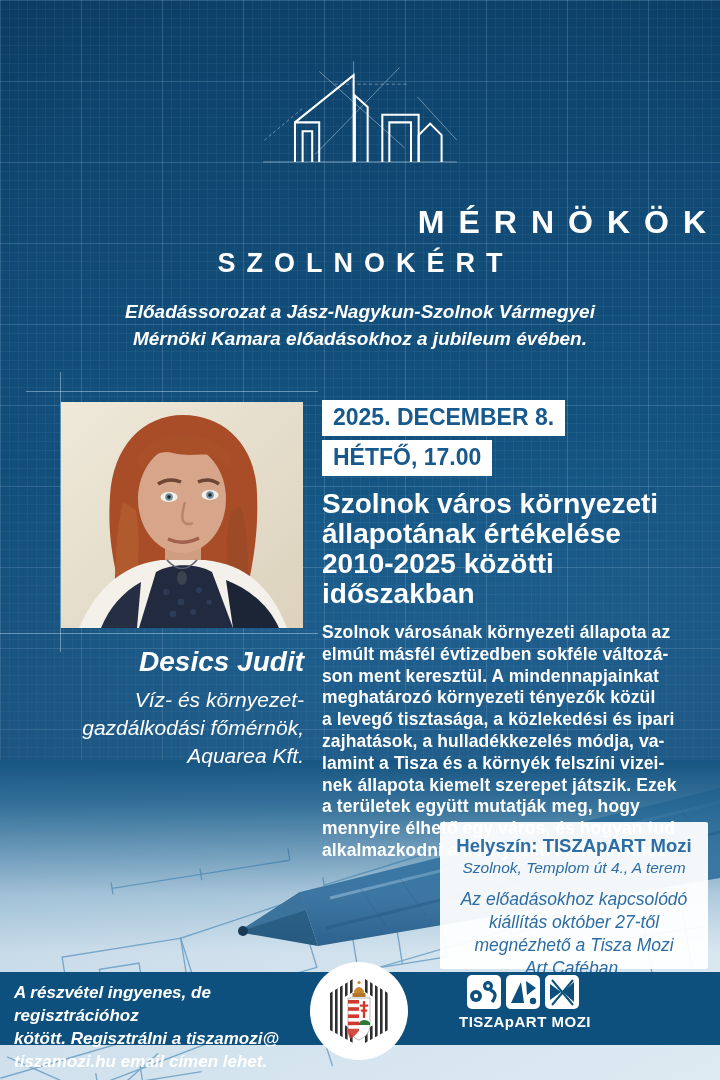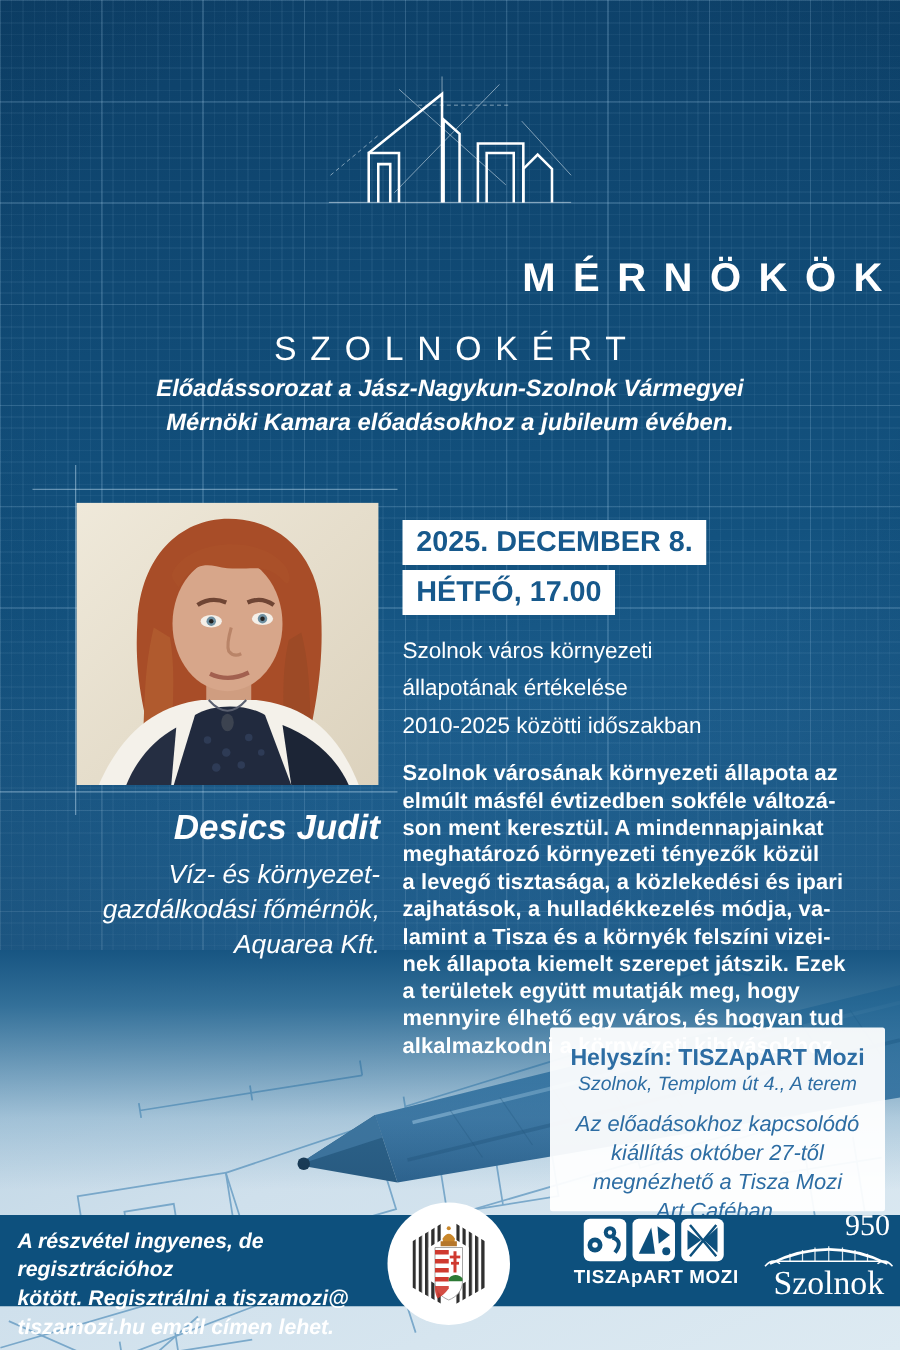--- a/index.html
+++ b/index.html
@@ -19,42 +19,42 @@
 
   
   .bottom-photo { position:absolute; left:0; top:760px; width:720px; height:320px; z-index:2; }
   .bottom-fade { position:absolute; inset:0;
     background: linear-gradient(to bottom, rgba(23,85,130,1) 0%, rgba(28,95,140,.85) 14%, rgba(60,125,168,.25) 42%, rgba(60,125,168,0) 60%); }
 
   
   .logo-icon { position:absolute; left:258px; top:32px; width:204px; height:168px; z-index:3; }
   .logo-title { position:absolute; left:0; top:204px; width:720px; text-align:right; z-index:3;
     font-size:32px; font-weight:bold; letter-spacing:14px; text-indent:14px; color:#fff; }
-  .logo-sub { position:absolute; left:0; top:264px; width:720px; text-align:center; z-index:3;
-    font-size:27px; font-weight:normal; letter-spacing:11px; text-indent:11px; color:#fff; }
+  .logo-sub { position:absolute; left:0; top:248px; width:720px; text-align:center; z-index:3;
+    font-size:27px; font-weight:bold; letter-spacing:11px; text-indent:11px; color:#fff; }
   .series-subtitle { position:absolute; left:0; top:298px; width:720px; text-align:center; z-index:3;
     font-size:19px; line-height:27px; font-weight:bold; font-style:italic; white-space:pre-line; }
 
   
   .cl { position:absolute; background:rgba(205,230,248,.45); z-index:3; }
   .cl-h1 { left:26px; top:391px; width:292px; height:1px; }
   .cl-h2 { left:0px;  top:633px; width:318px; height:1px; }
   .cl-v1 { left:60px; top:372px; width:1px;  height:280px; }
 
   .speaker-photo { position:absolute; left:61px; top:402px; width:242px; height:226px; z-index:3; overflow:hidden; }
 
   .speaker-block { position:absolute; left:8px; top:646px; width:296px; z-index:3; text-align:right; }
   .speaker-name { font-size:28px; font-weight:bold; font-style:italic; margin-bottom:8px; }
   .speaker-role { font-size:21px; font-style:italic; line-height:28px; white-space:pre-line; }
 
   
-  .info-col { position:absolute; left:322px; top:416px; width:388px; z-index:3; }
+  .info-col { position:absolute; left:322px; top:400px; width:388px; z-index:3; }
   .date-badge { display:inline-block; background:#fff; color:#17598c; font-weight:bold;
     font-size:23px; padding:4px 11px 5px 11px; margin-bottom:4px; }
-  .event-title { margin-top:9px; font-size:18px; line-height:30px; font-weight:normal; white-space:pre-line; }
+  .event-title { margin-top:9px; font-size:28px; line-height:30px; font-weight:bold; white-space:pre-line; }
   .event-desc { margin-top:13px; font-size:17.5px; line-height:21.8px; font-weight:bold; white-space:pre; letter-spacing:.1px; }
 
   
   .venue-box { position:absolute; left:440px; top:822px; width:268px; height:147px; z-index:4;
     background:rgba(255,255,255,.94); border-radius:2px; text-align:center; padding-top:13px; color:#2d6da3; }
   .venue-label { font-size:18.5px; font-weight:bold; }
   .venue-address { font-size:15.5px; font-style:italic; margin-top:2px; }
   .venue-note { font-size:17.5px; font-style:italic; line-height:23px; margin-top:11px; white-space:pre-line; }
 
   
@@ -302,26 +302,14 @@
         <svg width="34" height="34" viewBox="0 0 34 34" fill="#0d507d">
           <polygon points="5,9 16,17 5,25"></polygon>
           <polygon points="29,7 18,17 29,27"></polygon>
           <path d="M7,5 L28,30 M28,5 L7,30" stroke="#0d507d" stroke-width="2" fill="none"></path>
         </svg>
       </div>
     </div>
     <div class="tp-label">TISZApART MOZI</div>
   </div>
 
-  <div class="szolnok-logo">
-    <div class="sz-950">950</div>
-    <svg class="sz-bridge" width="106" height="26" viewBox="0 0 106 26">
-      <path d="M6,23 Q53,0 100,23" stroke="#fff" stroke-width="2" fill="none"></path>
-      <path d="M10,21 H96" stroke="#fff" stroke-width="1.2" fill="none"></path>
-      <g stroke="#fff" stroke-width="1" opacity=".85">
-        <path d="M22,21 v-6 M32,21 v-9 M42,21 v-11 M53,21 v-12 M64,21 v-11 M74,21 v-9 M84,21 v-6"></path>
-      </g>
-      <path d="M2,25 q6,-7 12,-2 M104,25 q-6,-7 -12,-2" stroke="#fff" stroke-width="1.2" fill="none"></path>
-    </svg>
-    <div class="sz-name">Szolnok</div>
-  </div>
 
 </div>
 
 </body></html>

